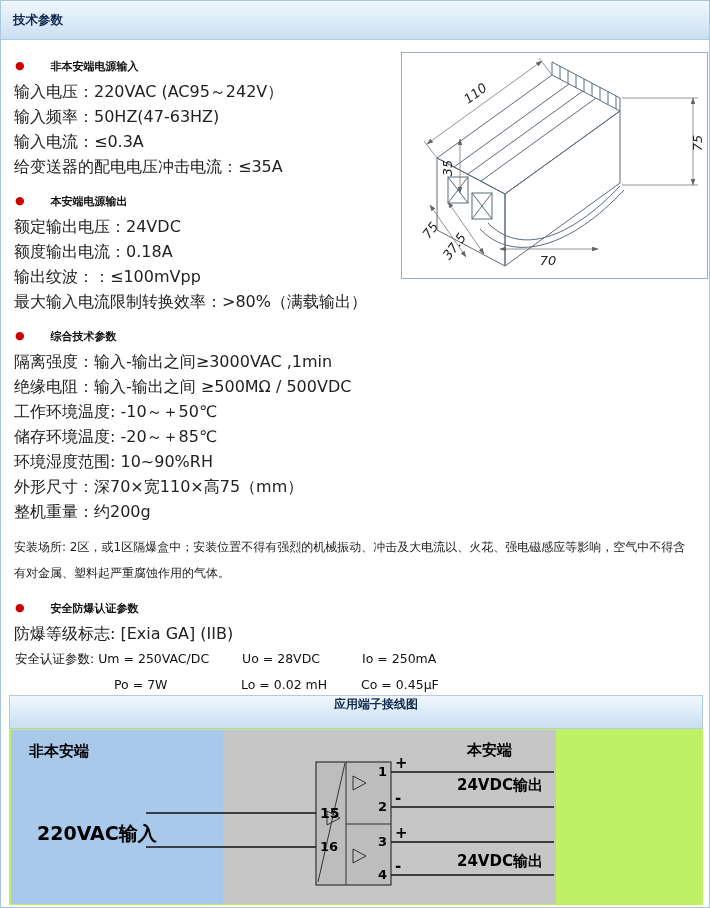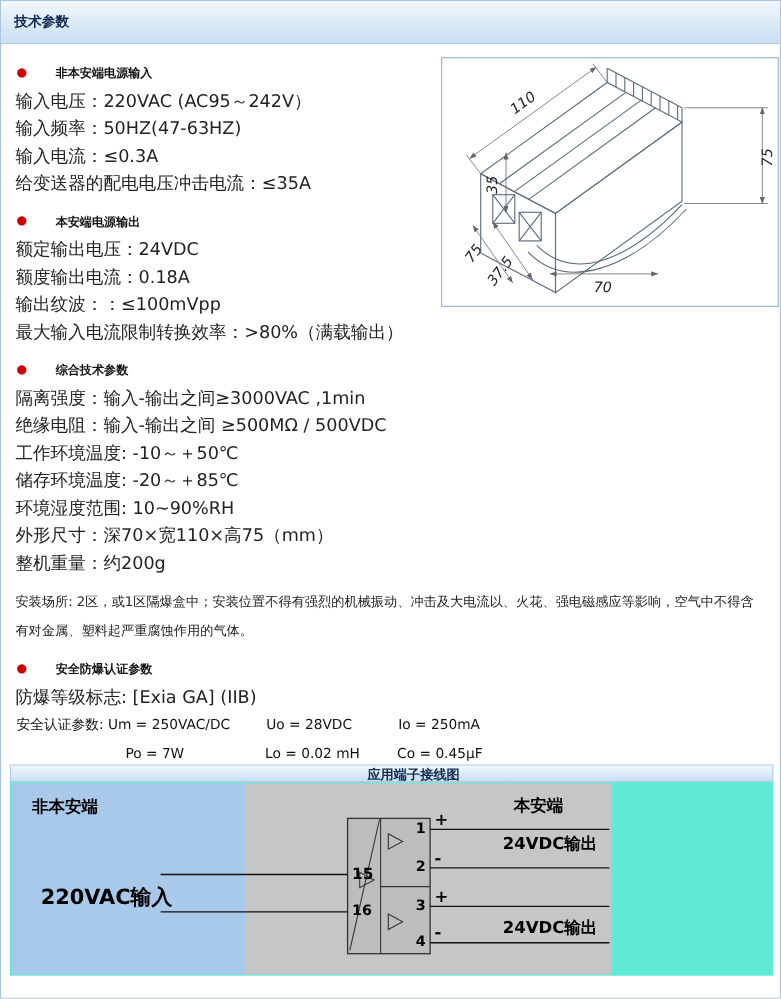--- a/index.html
+++ b/index.html
@@ -26,23 +26,23 @@
   .cert-row { display:flex; font-size:12.5px; line-height:26px; color:#111; margin-left:2px; }
   .cert-row .c1 { width:227px; }
   .cert-row .c2 { width:120px; }
   .cert-row.row2 { margin-left:101px; }
   .cert-row.row2 .c1 { width:127px; }
 
   .drawing-panel { position:absolute; top:12px; left:400px; width:307px; height:227px;
                    border:1px solid #8fb2d2; background:#fff; }
 
   .wiring { position:absolute; left:8px; top:694px; width:694px; }
-  .wiring-title { height:16px; line-height:17px; text-align:center; font-size:12px; font-weight:bold;
+  .wiring-title { height:34px; line-height:17px; text-align:center; font-size:12px; font-weight:bold;
                   color:#10294f; background:linear-gradient(#f0f7fc,#c9dff2); border:1px solid #b0cce4;padding-left:40px; }
-  .wiring-diagram { position:relative; height:176px; background:#5eead4; }
+  .wiring-diagram { position:relative; height:176px; background:#bef264; }
   .panel-blue { position:absolute; left:2px; top:1px; width:212px; height:174px; background:#a9c9ea; }
   .panel-gray { position:absolute; left:214px; top:1px; width:333px; height:174px; background:#c6c6c6; }
   .wiring-svg { position:absolute; left:0; top:0; }
 
   .wlabel { position:absolute; font-weight:bold; color:#000; z-index:3; white-space:nowrap; }
   .w-nonis { left:20px;  top:13px;  font-size:15px; }
   .w-220   { left:28px;  top:74px;  font-size:19px;margin-top:18px; }
   .w-is    { left:458px; top:12px;  font-size:15px; }
   .w-out1  { left:448px; top:47px;  font-size:15px; }
   .w-out2  { left:448px; top:123px; font-size:15px; }

